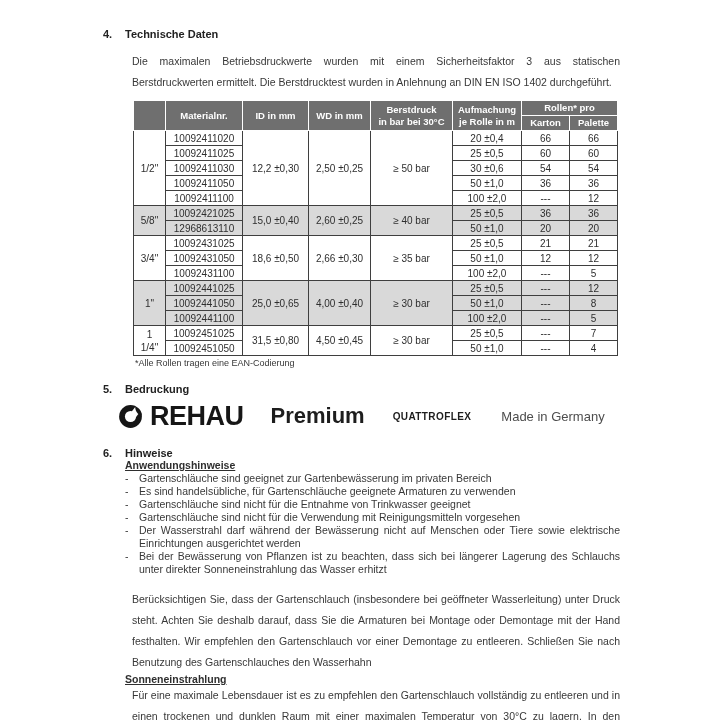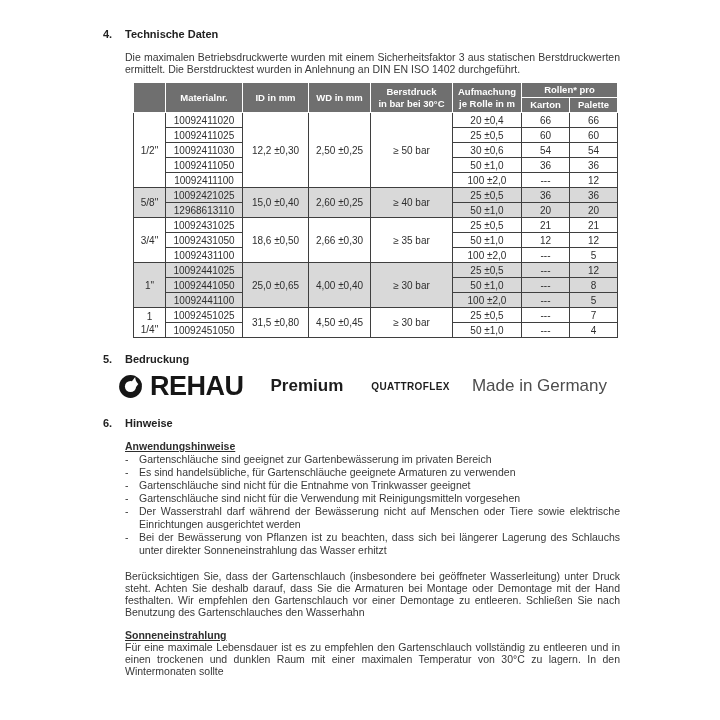--- a/index.html
+++ b/index.html
@@ -6,44 +6,44 @@
     --header-bg:#6f6f6f; --header-text:#ffffff; --group-shade:#d9d9d9;
     --grid:#3f3f3f; --text:#383838; --heading:#222222; --muted:#4d4d4d;
   }
   *{margin:0;padding:0;box-sizing:border-box;}
   html,body{width:720px;height:720px;overflow:hidden;background:#ffffff;
     font-family:"Liberation Sans",sans-serif;color:var(--text);}
   .page{width:720px;height:720px;padding:28px 100px 0 103px;}
   .sec-head{display:flex;font-size:11px;font-weight:bold;color:var(--heading);}
   .sec-num{width:22px;flex:none;}
   .sec-body{margin-left:22px;}
-  .body-text{font-size:10.5px;line-height:12px;text-align:justify;color:var(--text);}
+  .body-text{font-size:10.5px;line-height:21px;text-align:justify;color:var(--text);margin-left:7px;}
   .mt-intro{margin-top:11px;}
 
   
   table.tech{border-collapse:collapse;table-layout:fixed;width:484px;margin:7px 0 0 8px;
     font-size:10px;color:#2e2e2e;border:1.5px solid var(--grid);}
   table.tech th{background:var(--header-bg);color:var(--header-text);font-weight:bold;
     font-size:9.5px;line-height:12px;border:1px solid #ffffff;padding:1px 1px;text-align:center;}
   table.tech td{border:1px solid var(--grid);height:15px;line-height:13px;
     padding:0 2px;text-align:center;vertical-align:middle;background:#ffffff;}
   table.tech tr.shaded td{background:var(--group-shade);}
   .footnote{font-size:9px;margin:2px 0 0 10px;color:var(--text);}
 
   .sec-gap{margin-top:15px;}
   
   .logo-row{display:flex;align-items:center;margin:5px 0 0 -8px;height:32px;}
   .rehau{display:flex;align-items:center;gap:6px;}
   .rehau-text{font-size:27px;font-weight:bold;letter-spacing:-0.5px;color:#161616;line-height:27px;}
-  .premium{font-size:17px;font-weight:bold;color:#1d1d1d;margin-left:27px;}
+  .premium{font-size:22px;font-weight:bold;color:#1d1d1d;margin-left:27px;}
   .quattroflex{font-size:10px;font-weight:bold;letter-spacing:0.4px;color:#1d1d1d;margin-left:28px;}
-  .made{font-size:17px;color:var(--muted);margin-left:22px;}
+  .made{font-size:13px;color:var(--muted);margin-left:30px;}
 
   
-  .subhead{font-size:10.5px;font-weight:bold;text-decoration:underline;color:#2e2e2e;margin-top:11px;}
+  .subhead{font-size:10.5px;font-weight:bold;text-decoration:underline;color:#2e2e2e;}
   ul.bullets{list-style:none;margin-top:1px;}
   ul.bullets li{display:flex;font-size:10.5px;line-height:13px;}
   .b-marker{width:14px;flex:none;}
   .b-text{flex:1;text-align:justify;}
   .para-gap{margin-top:13px;}
 </style>
 </head>
 <body>
 
 <div class="page">
@@ -188,20 +188,21 @@
               <td>7</td>
             </tr>
             <tr>
               <td>10092451050</td>
               <td>50 ±1,0</td>
               <td>---</td>
               <td>4</td>
             </tr>
           </tbody>
       </table>
+      <div class="footnote">*Alle Rollen tragen eine EAN-Codierung</div>
     </div>
   </section>
 
   <section class="sec-gap">
     <div class="sec-head">
       <span class="sec-num">5.</span>
       <span>Bedruckung</span>
     </div>
     <div class="sec-body">
       <div class="logo-row">

